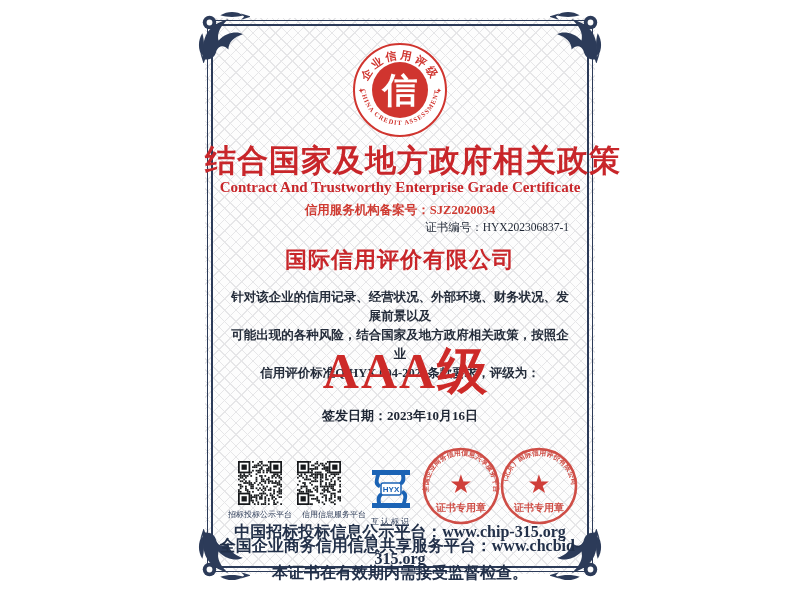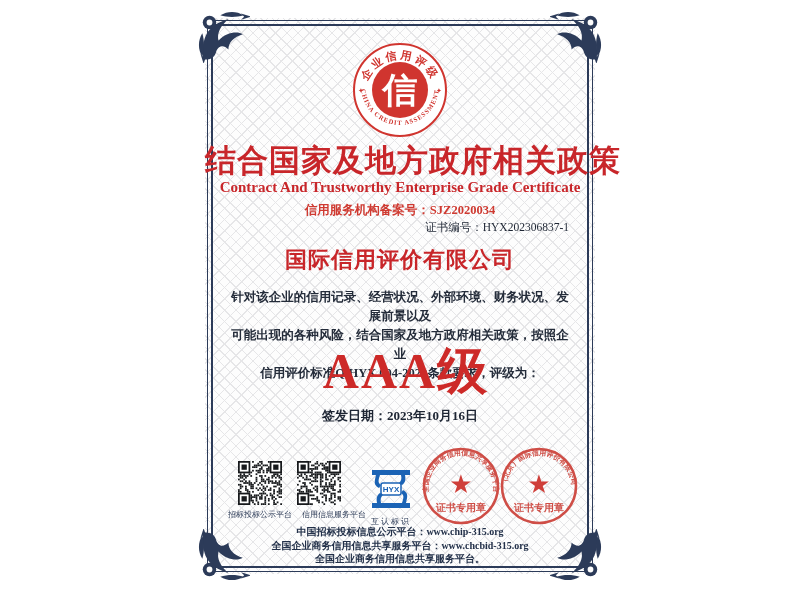--- a/index.html
+++ b/index.html
@@ -54,21 +54,21 @@
   .ql2{left:94px;}
   .hyx{position:absolute;left:163px;top:451px;width:46px;height:40px;}
   .hyx svg{width:100%;height:100%;display:block;}
   .hyx-label{position:absolute;left:156px;top:498px;width:60px;font-size:8px;color:#2b3a56;
     letter-spacing:2px;}
   .stamp{position:absolute;width:80px;height:80px;opacity:.92;}
   .stamp svg{width:100%;height:100%;display:block;}
   .stamp1{left:216px;top:428px;}
   .stamp2{left:294px;top:428px;}
 
-  .sitelines{position:absolute;left:0;right:0;top:507px;font-size:10px;font-weight:bold;
+  .sitelines{position:absolute;left:0;right:0;top:507px;font-size:16px;font-weight:bold;
     color:#223049;line-height:13.5px;}
 </style>
 </head>
 <body>
 
 <div class="page">
   <div class="cert">
 
     <div class="frame-outer"></div>
     <div class="frame-inner"></div>
@@ -632,18 +632,18 @@
             <textPath href="#st2arc" startOffset="50%" text-anchor="middle">（北京）国际信用评价有限公司</textPath>
           </text>
           <text x="40" y="47" font-size="26" fill="#cc2f2a" text-anchor="middle">★</text>
           <text x="40" y="65" font-size="10" font-weight="bold" fill="#cc4038" text-anchor="middle">证书专用章</text>
         </svg>
       </div>
 
       <div class="sitelines">
         <div>中国招标投标信息公示平台：www.chip-315.org</div>
         <div>全国企业商务信用信息共享服务平台：www.chcbid-315.org</div>
-        <div>全国企业商务信用信息共享服务平台。</div>
+        <div>本证书在有效期内需接受监督检查。</div>
       </div>
 
     </div>
   </div>
 </div>
 
 </body></html>

